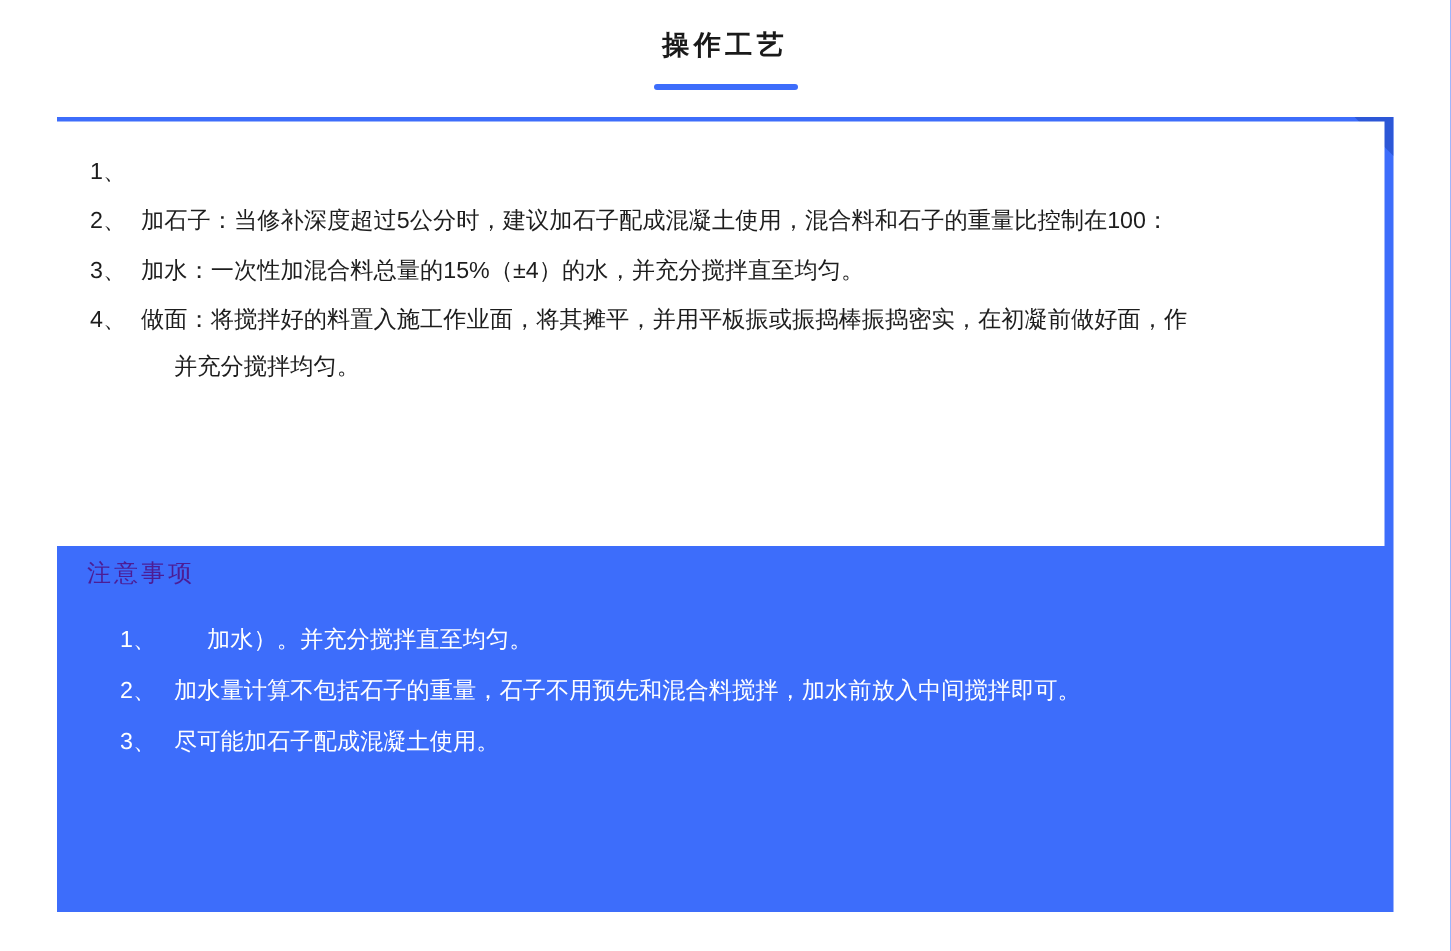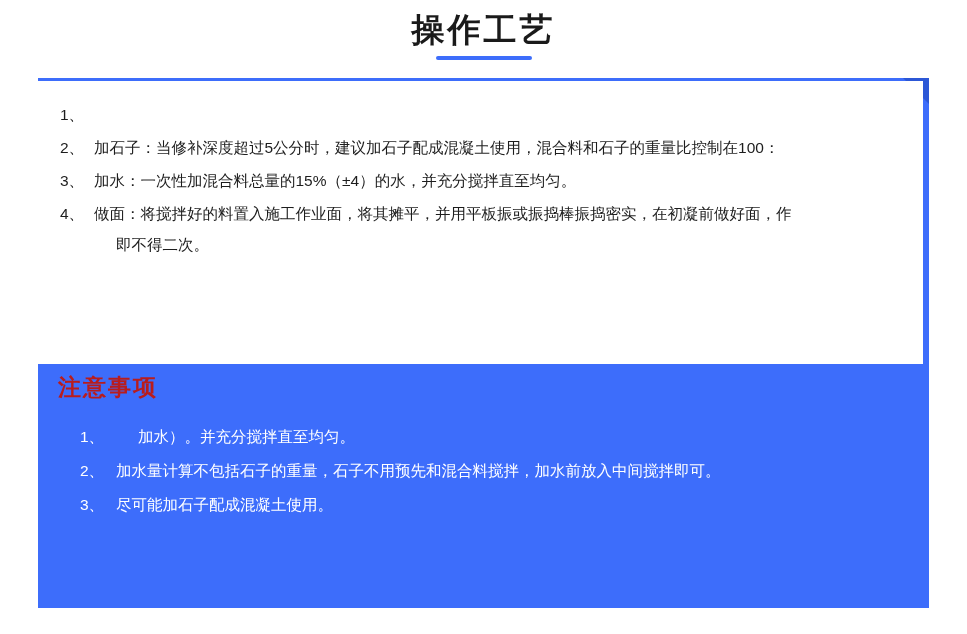--- a/index.html
+++ b/index.html
@@ -14,21 +14,21 @@
     color: #222222;
     overflow: hidden;
   }
   .page {
     position: relative;
     width: 967px;
     height: 634px;
   }
   .page-title {
     text-align: center;
-    font-size: 33px;
+    font-size: 18px;
     font-weight: bold;
     color: #1a1a1a;
     letter-spacing: 3px;
     padding-top: 10px;
     line-height: 40px;
   }
   .title-underline {
     width: 96px;
     height: 4px;
     background: #3d6dfb;
@@ -92,23 +92,23 @@
   }
   .notice {
     position: absolute;
     left: 38px;
     top: 372px;
     width: 891px;
     box-sizing: border-box;
     padding: 0 30px 0 20px;
   }
   .notice-title {
-    font-size: 23px;
-    font-weight: bold;
-    color: #b91c1c;
+    font-size: 16px;
+    font-weight: normal;
+    color: #4c1d95;
     margin: 0 0 18px 0;
     letter-spacing: 2px;
   }
   .notice-list {
     list-style: none;
     margin: 0;
     padding: 0 10px 0 22px;
   }
   .notice-item {
     display: flex;
@@ -159,21 +159,21 @@
       <li class="proc-item">
         <span class="proc-num">3、</span>
         <span class="proc-text">
           <span>加水：一次性加混合料总量的15%（±4）的水，并充分搅拌直至均匀。</span>
         </span>
       </li>
       <li class="proc-item">
         <span class="proc-num">4、</span>
         <span class="proc-text">
           <span>做面：将搅拌好的料置入施工作业面，将其摊平，并用平板振或振捣棒振捣密实，在初凝前做好面，作</span>
-          <span class="cont">即不得二次。</span>
+          <span class="cont">并充分搅拌均匀。</span>
         </span>
       </li>
     </ul>
   </div>
 
   <div class="notice">
     <div class="notice-title">注意事项</div>
     <ul class="notice-list">
       <li class="notice-item">
         <span class="notice-num">1、</span>

